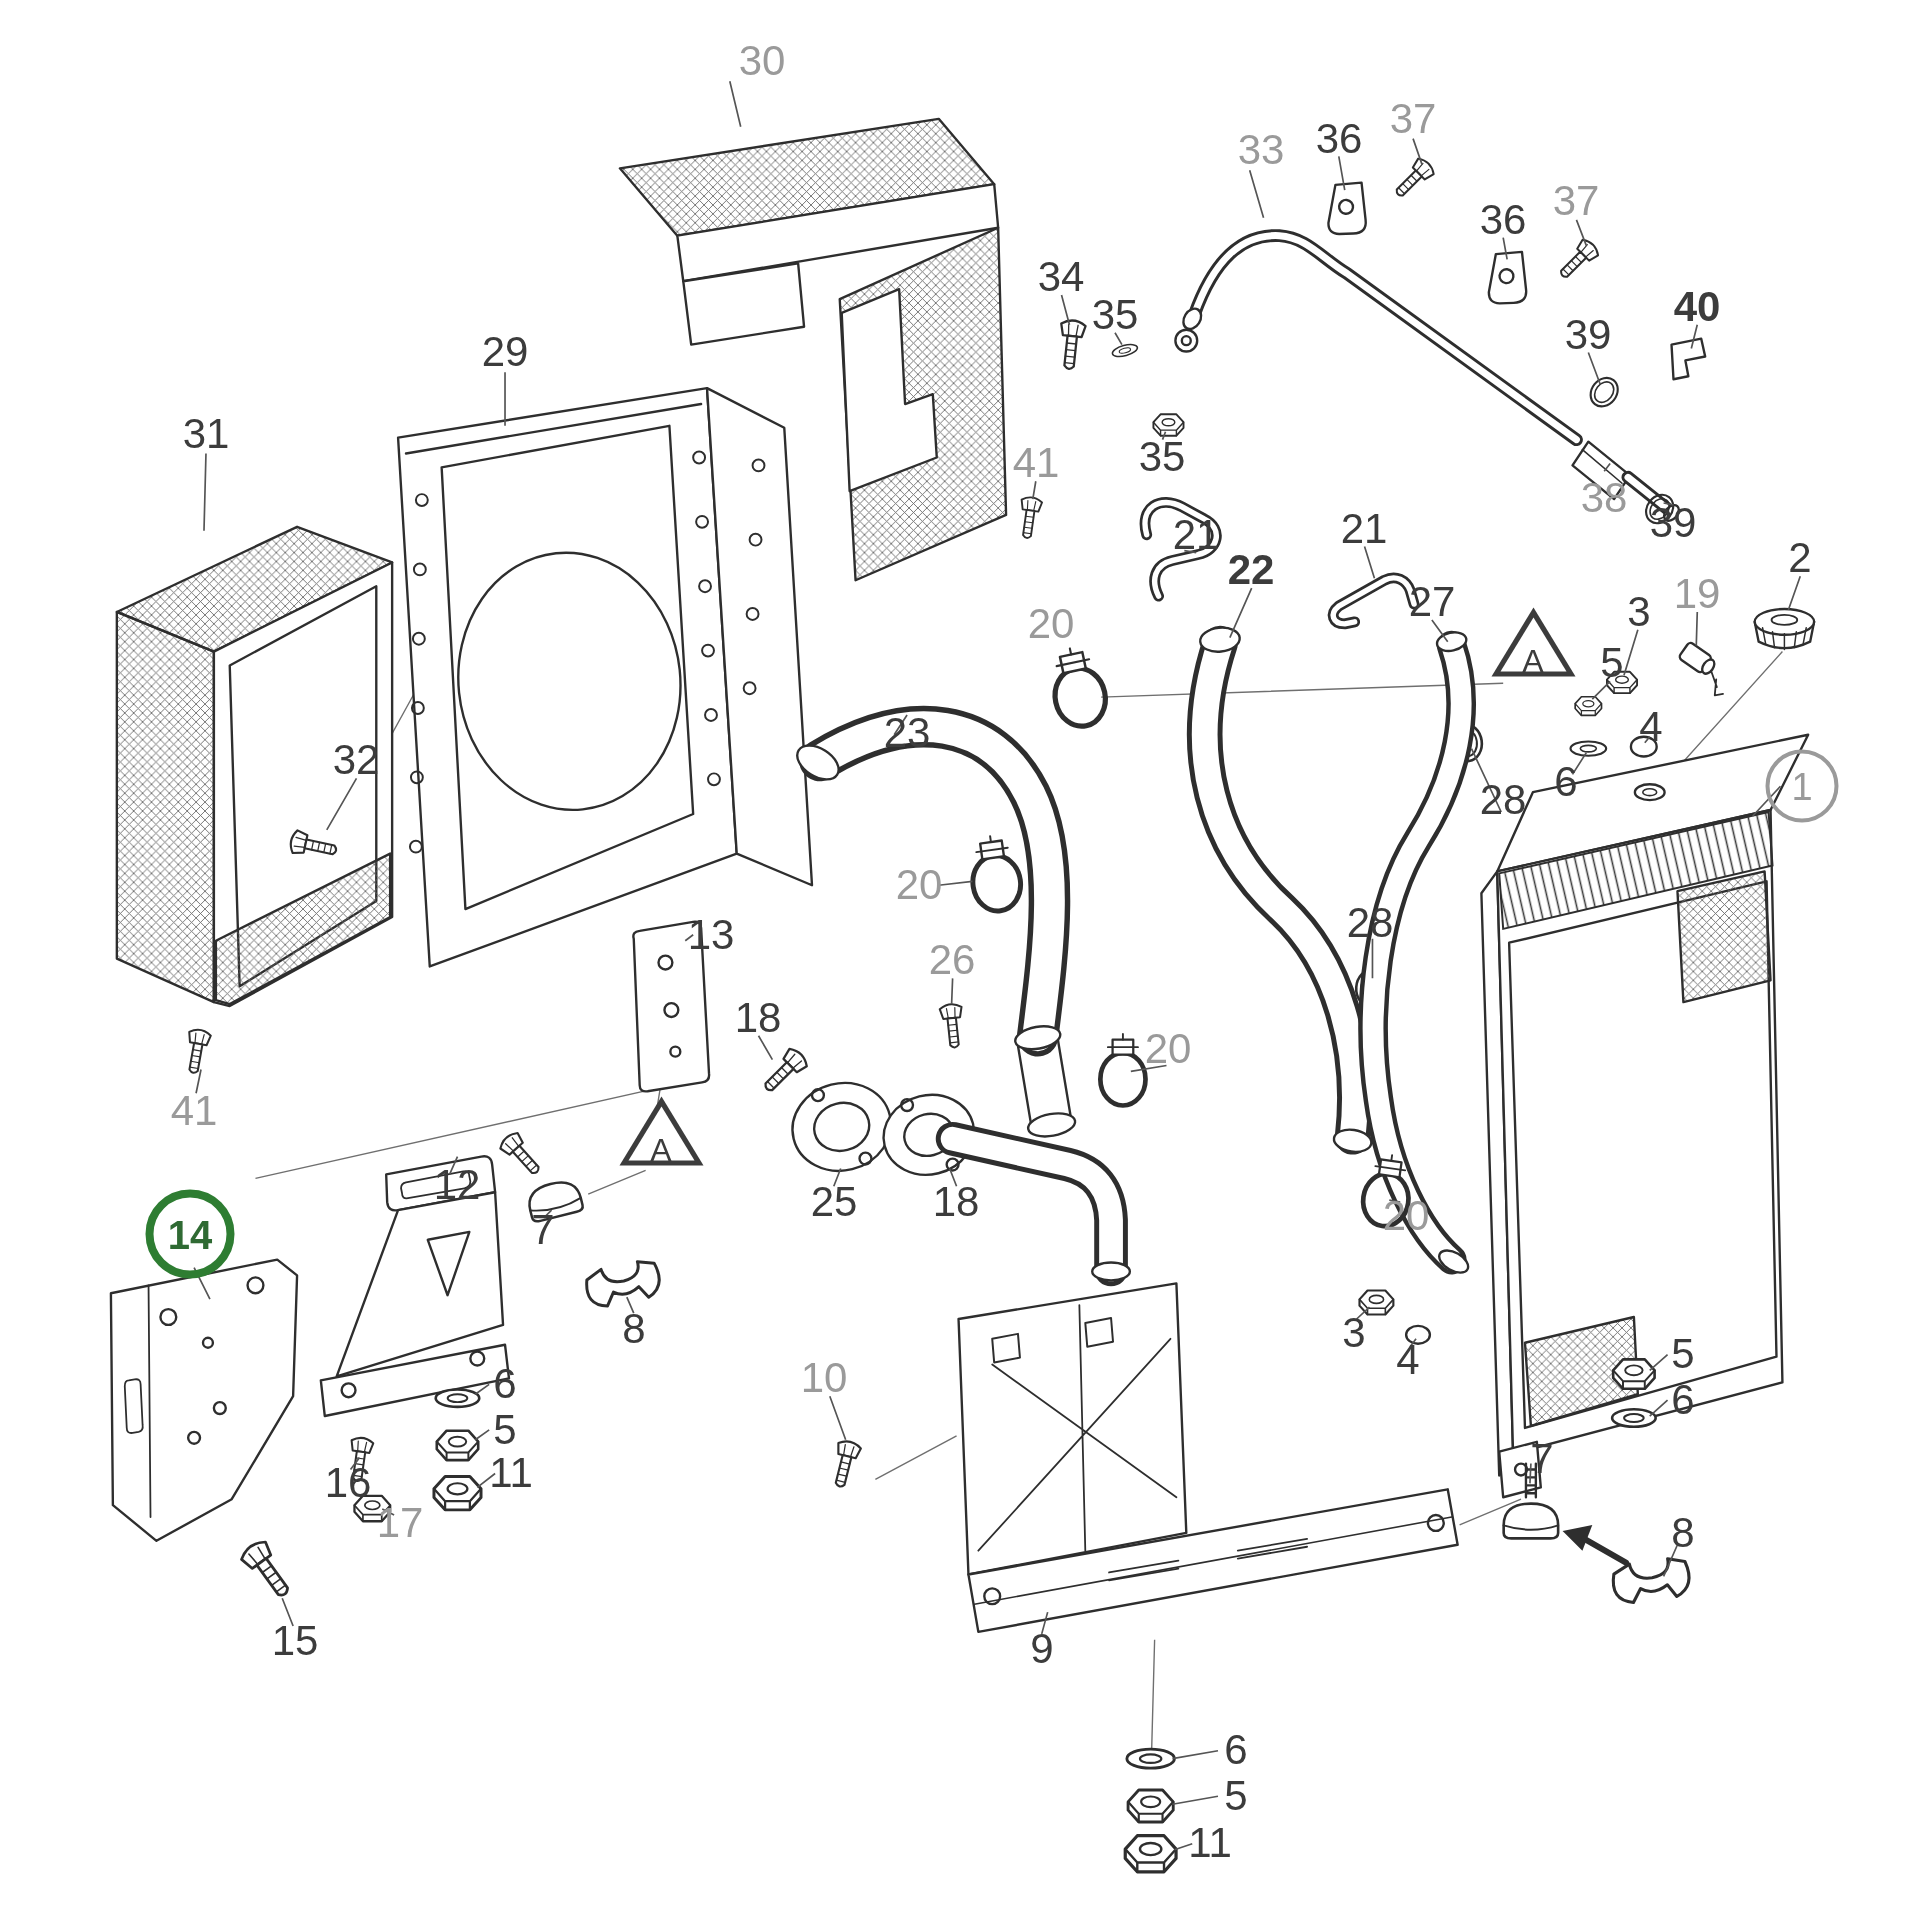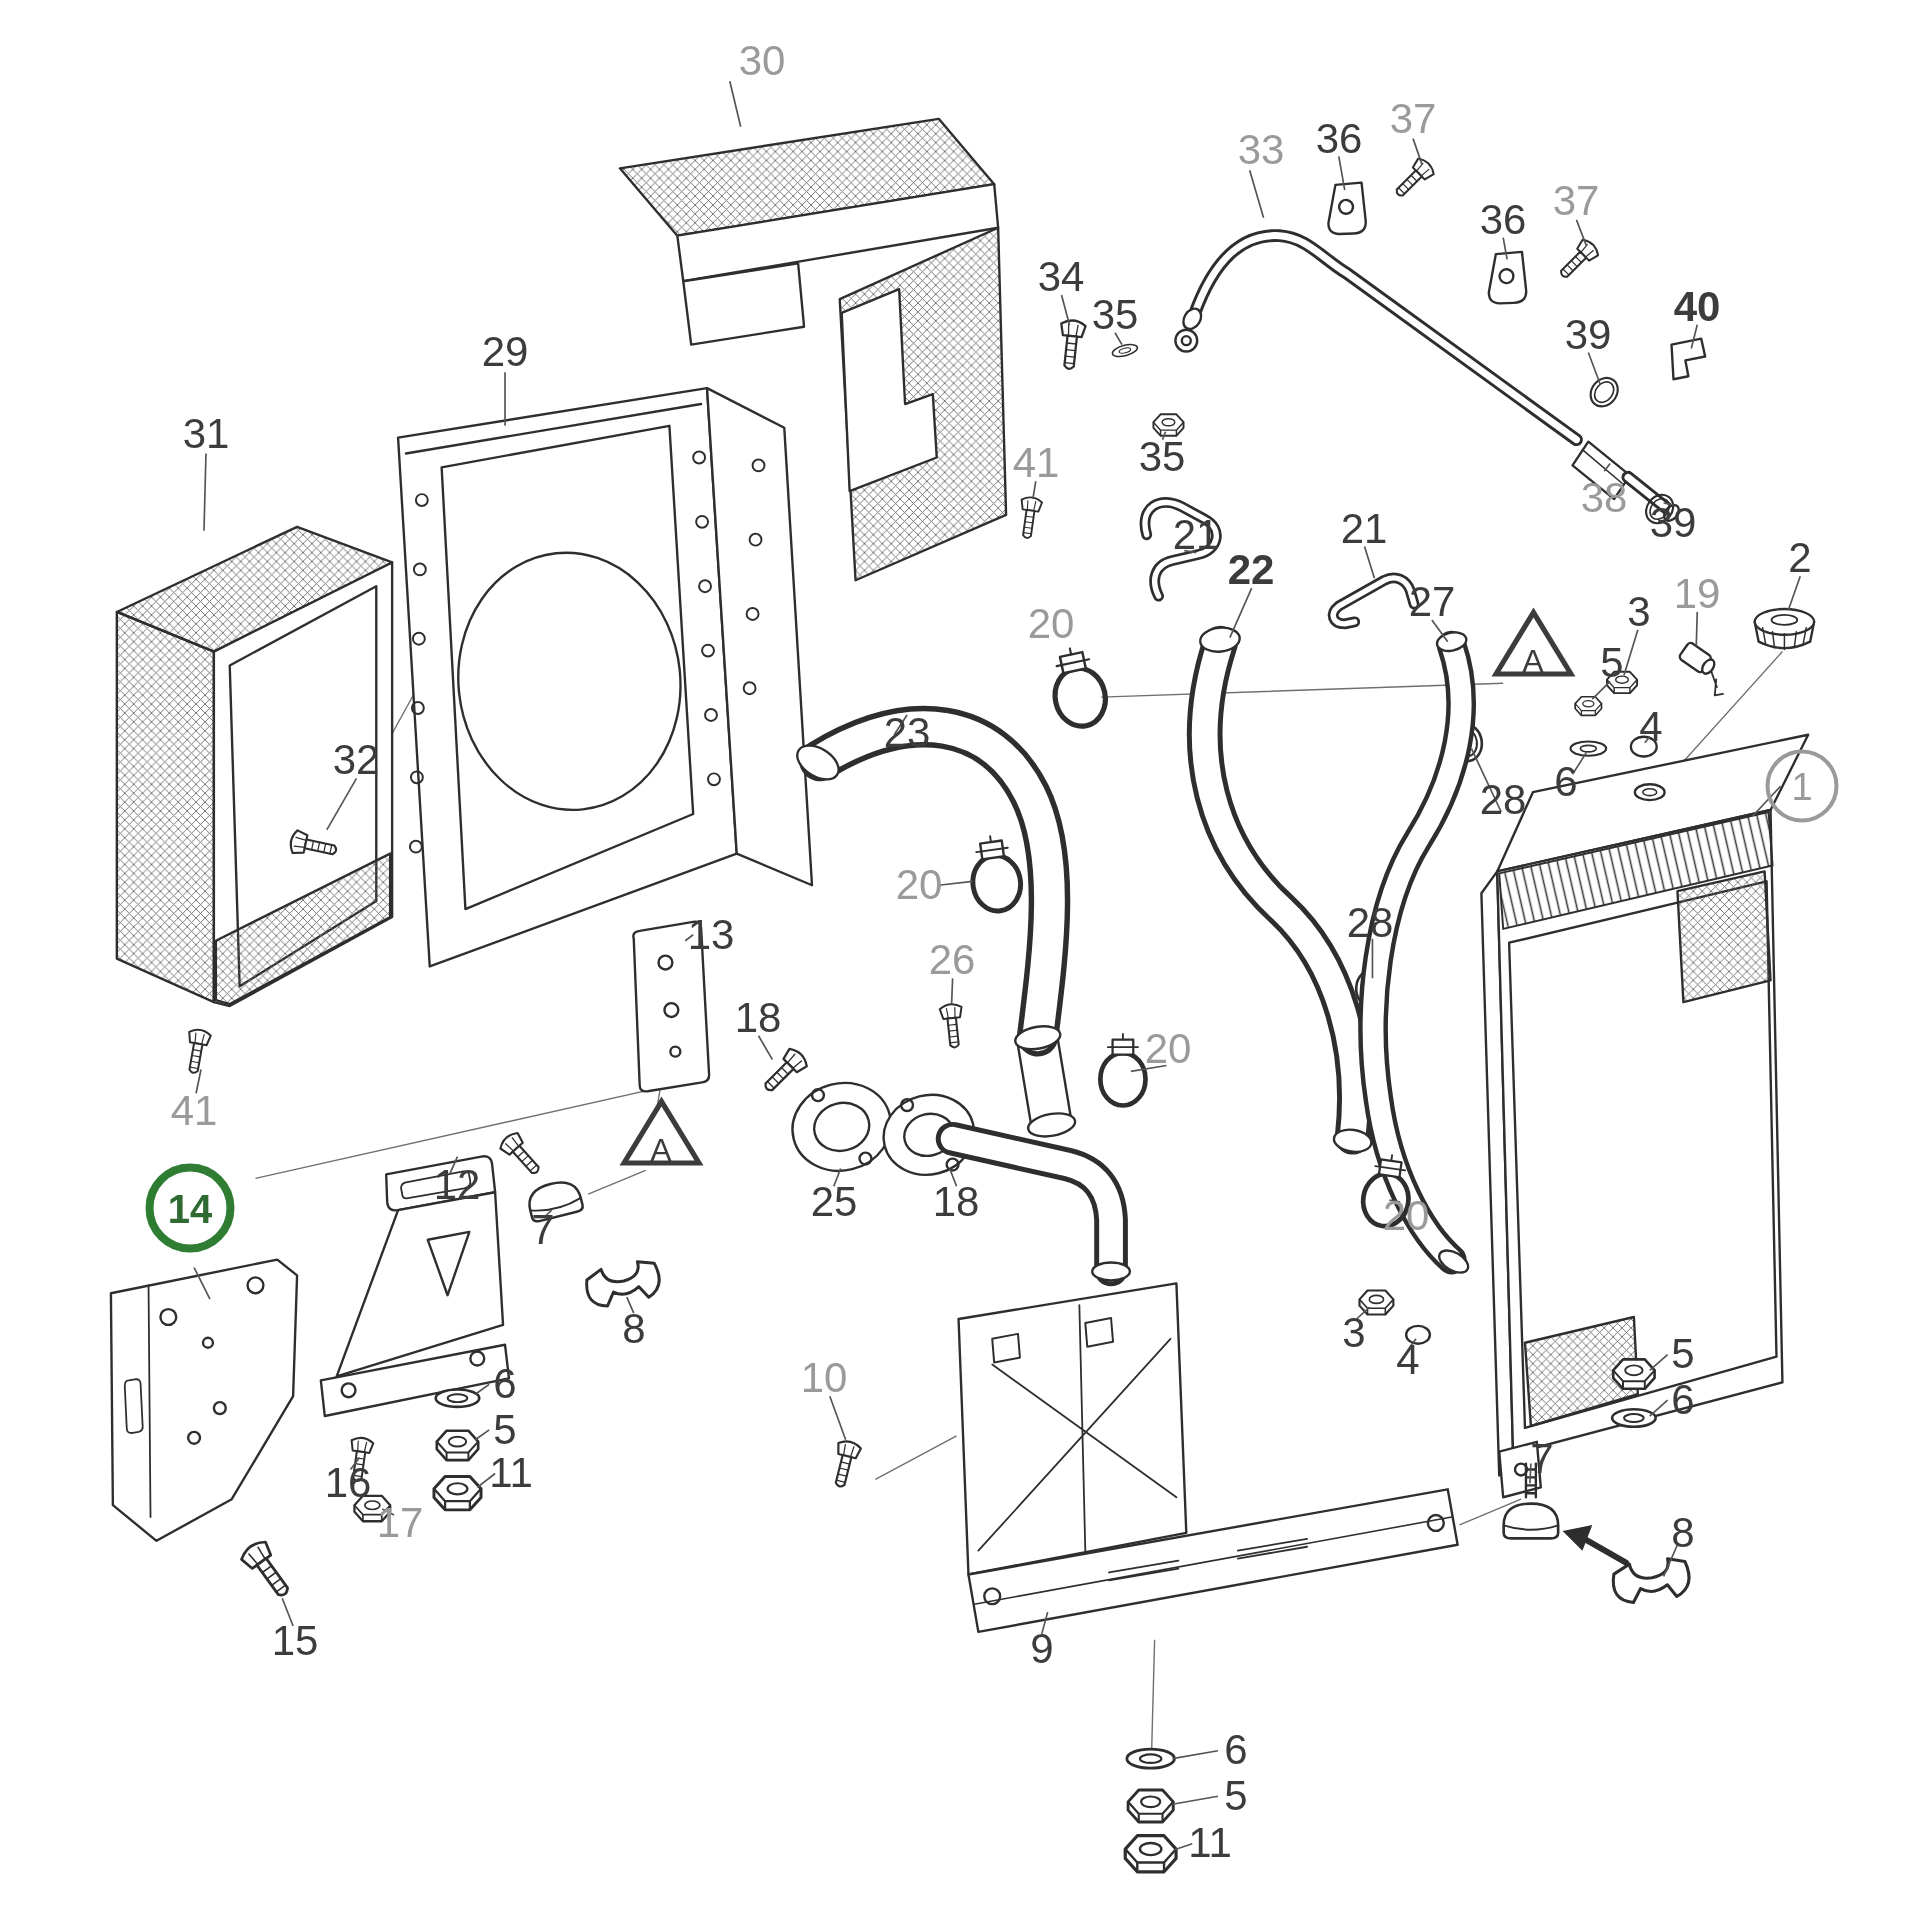--- a/index.html
+++ b/index.html
@@ -374,21 +374,21 @@
       <div class="part-label c-gray s-plain" style="left: 952px; top: 960px;">26</div>
       <div class="part-label c-dark s-plain" style="left: 758px; top: 1018px;">18</div>
       <div class="part-label c-gray s-plain" style="left: 1168px; top: 1049px;">20</div>
       <div class="part-label c-gray s-plain" style="left: 194px; top: 1111px;">41</div>
       <div class="part-label c-dark s-plain" style="left: 457px; top: 1185px;">12</div>
       <div class="part-label c-dark s-triangle" style="left: 661px; top: 1133px;">A</div>
       <div class="part-label c-dark s-plain" style="left: 543px; top: 1230px;">7</div>
       <div class="part-label c-dark s-plain" style="left: 834px; top: 1202px;">25</div>
       <div class="part-label c-dark s-plain" style="left: 956px; top: 1202px;">18</div>
       <div class="part-label c-gray s-plain" style="left: 1406px; top: 1216px;">20</div>
-      <div class="part-label c-green s-circle-green" style="left: 190px; top: 1208px; text-align: center;">14</div>
+      <div class="part-label c-green s-circle-green" style="left: 190px; top: 1234px; text-align: center;">14</div>
       <div class="part-label c-dark s-plain" style="left: 634px; top: 1329px;">8</div>
       <div class="part-label c-dark s-plain" style="left: 1354px; top: 1333px;">3</div>
       <div class="part-label c-dark s-plain" style="left: 1408px; top: 1360px;">4</div>
       <div class="part-label c-dark s-plain" style="left: 1683px; top: 1354px;">5</div>
       <div class="part-label c-dark s-plain" style="left: 1683px; top: 1400px;">6</div>
       <div class="part-label c-dark s-plain" style="left: 505px; top: 1384px;">6</div>
       <div class="part-label c-dark s-plain" style="left: 505px; top: 1430px;">5</div>
       <div class="part-label c-gray s-plain" style="left: 824px; top: 1378px;">10</div>
       <div class="part-label c-dark s-plain" style="left: 511px; top: 1473px;">11</div>
       <div class="part-label c-dark s-plain" style="left: 348px; top: 1483px;">16</div>

